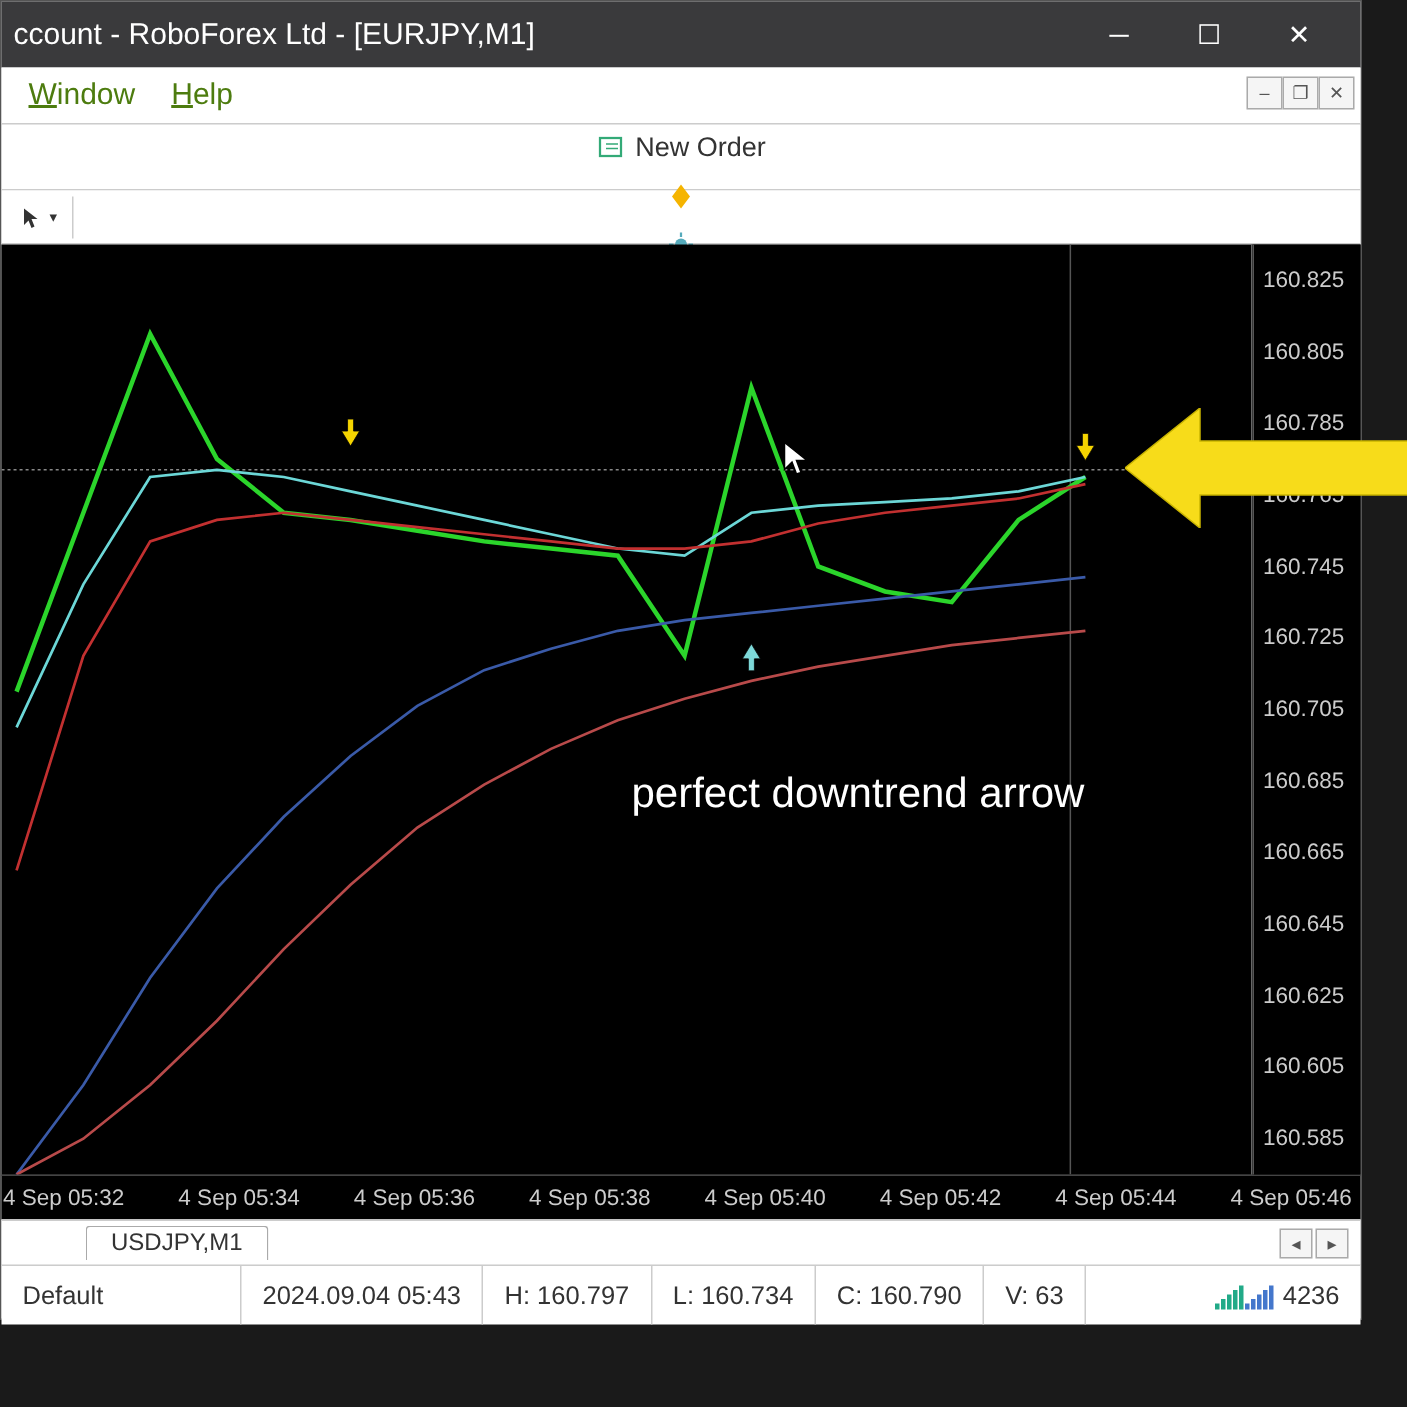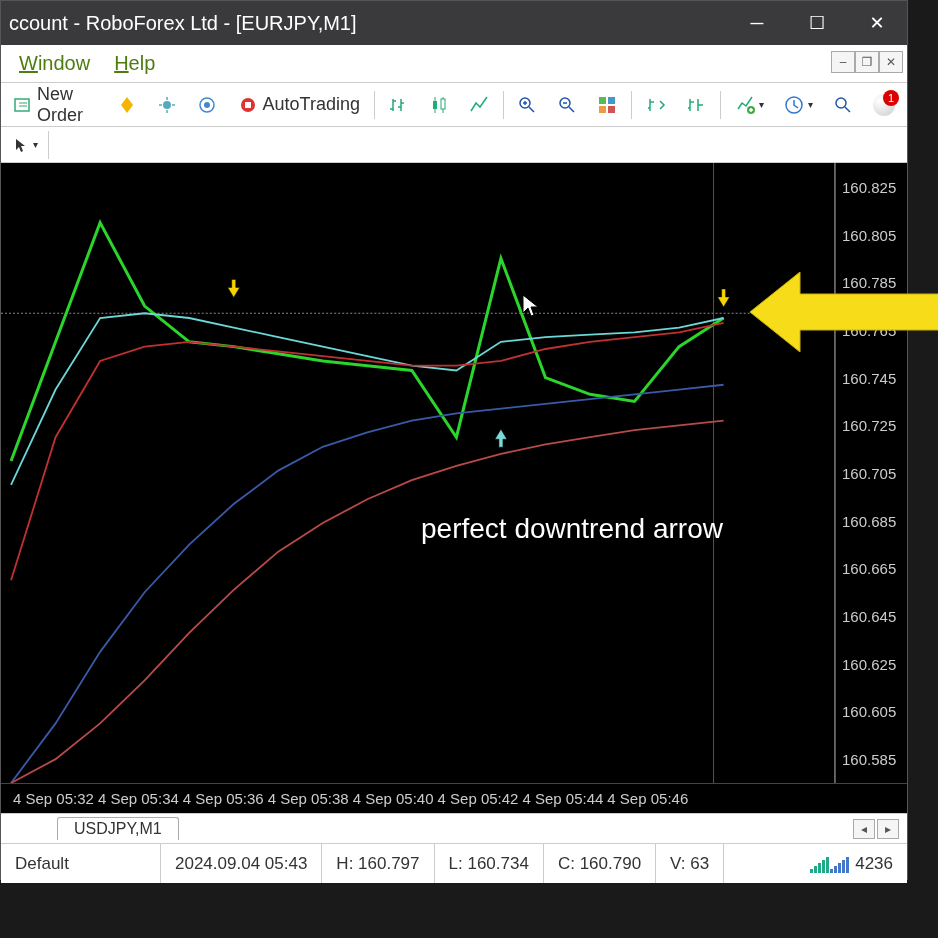--- a/index.html
+++ b/index.html
@@ -20,21 +20,21 @@
     background: #f0f0f0;
     border: 1px solid #555;
   }
   .titlebar {
     background: #3a3a3c;
     color: #fff;
     height: 44px;
     display: flex;
     align-items: center;
     justify-content: space-between;
-    padding: 0 0 0 8px;
+    padding: 0 11px 0 8px;
     font-size: 20px;
   }
   .title-controls { display: flex; height: 100%; }
   .tc-btn {
     width: 60px;
     display: flex;
     align-items: center;
     justify-content: center;
     color: #fff;
     font-size: 18px;
@@ -73,20 +73,21 @@
     color: #555;
   }
   .toolbar {
     background: #fff;
     height: 44px;
     display: flex;
     align-items: center;
     padding: 0 4px;
     border-bottom: 1px solid #ccc;
     gap: 4px;
+    flex-direction: column;
   }
   .tb-btn {
     padding: 4px 8px;
     display: flex;
     align-items: center;
     gap: 4px;
     font-size: 18px;
     color: #333;
     border-radius: 3px;
   }
@@ -168,22 +169,22 @@
     left: 6px;
     transform: translateY(-50%);
   }
   .x-axis {
     background: #000;
     color: #ccc;
     font-size: 15px;
     height: 30px;
     display: flex;
     align-items: center;
-    padding: 0 12px;
-    gap: 4px;
+    padding: 0 1px;
+    gap: 36px;
     border-top: 1px solid #444;
   }
   .x-tick { white-space: nowrap; }
   svg.chart-svg {
     position: absolute;
     top: 0; left: 0;
     width: 100%;
     height: 100%;
   }
   .annotation-text {

